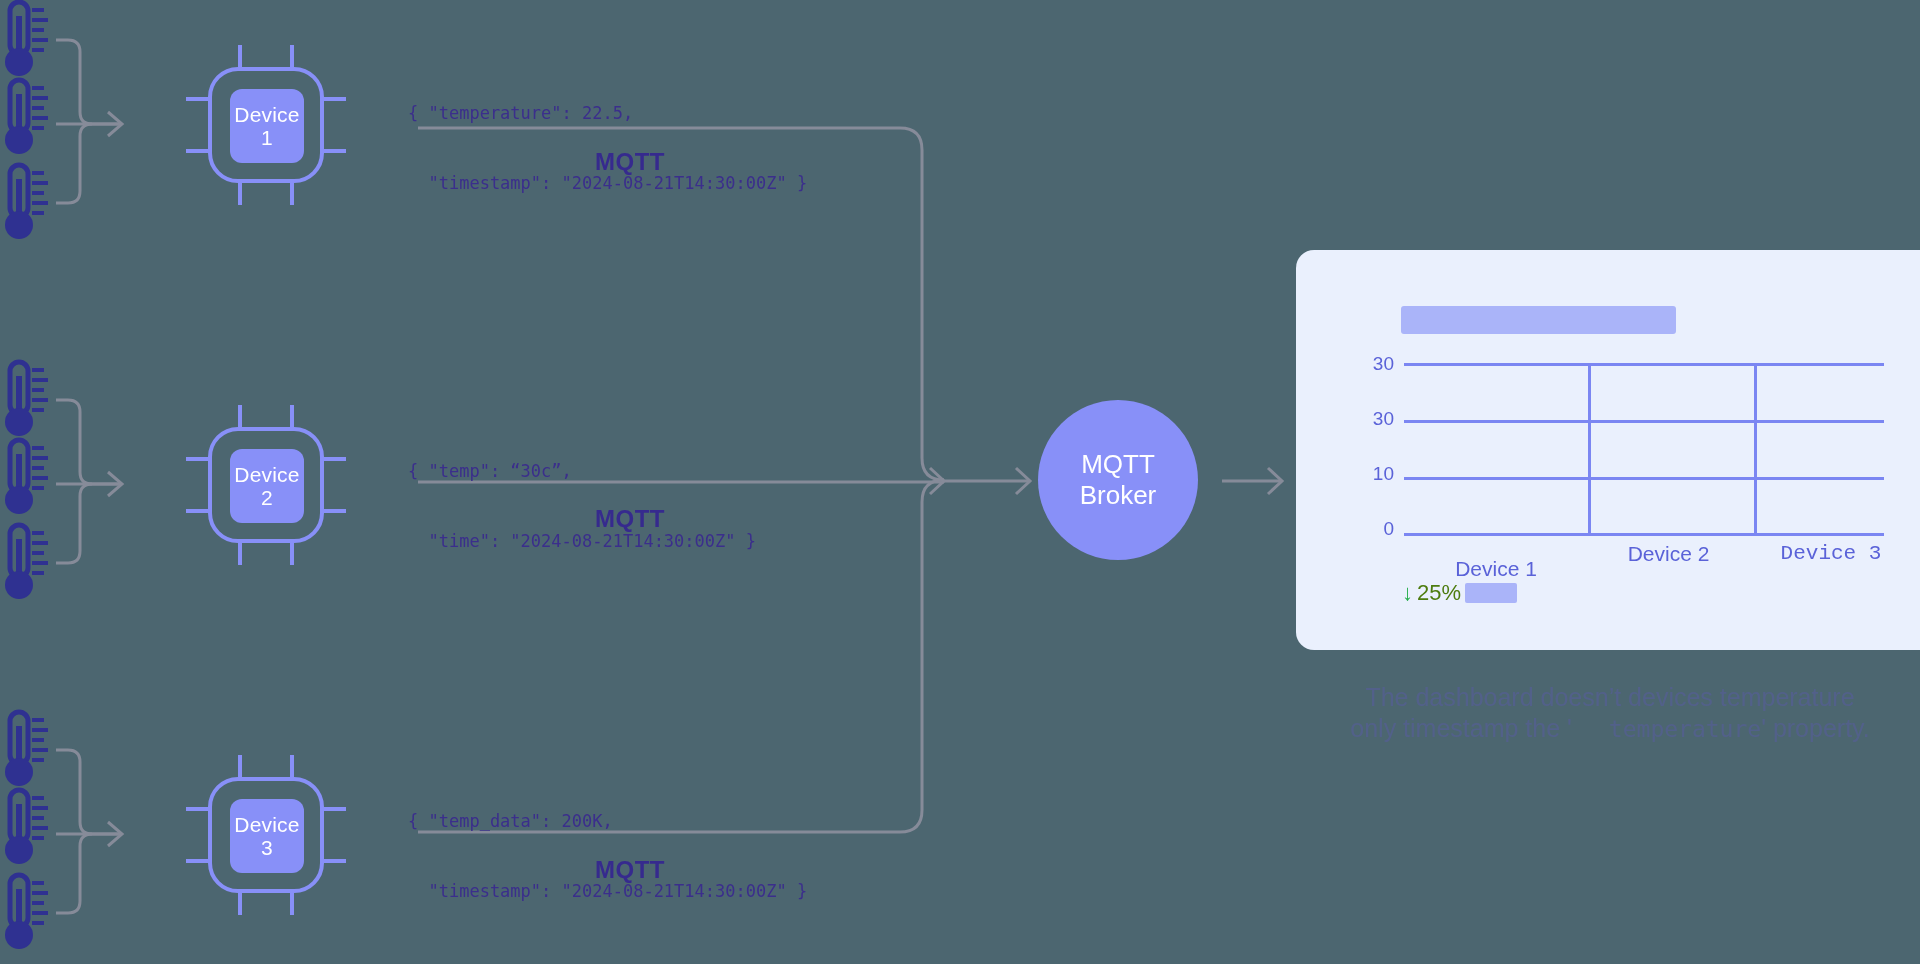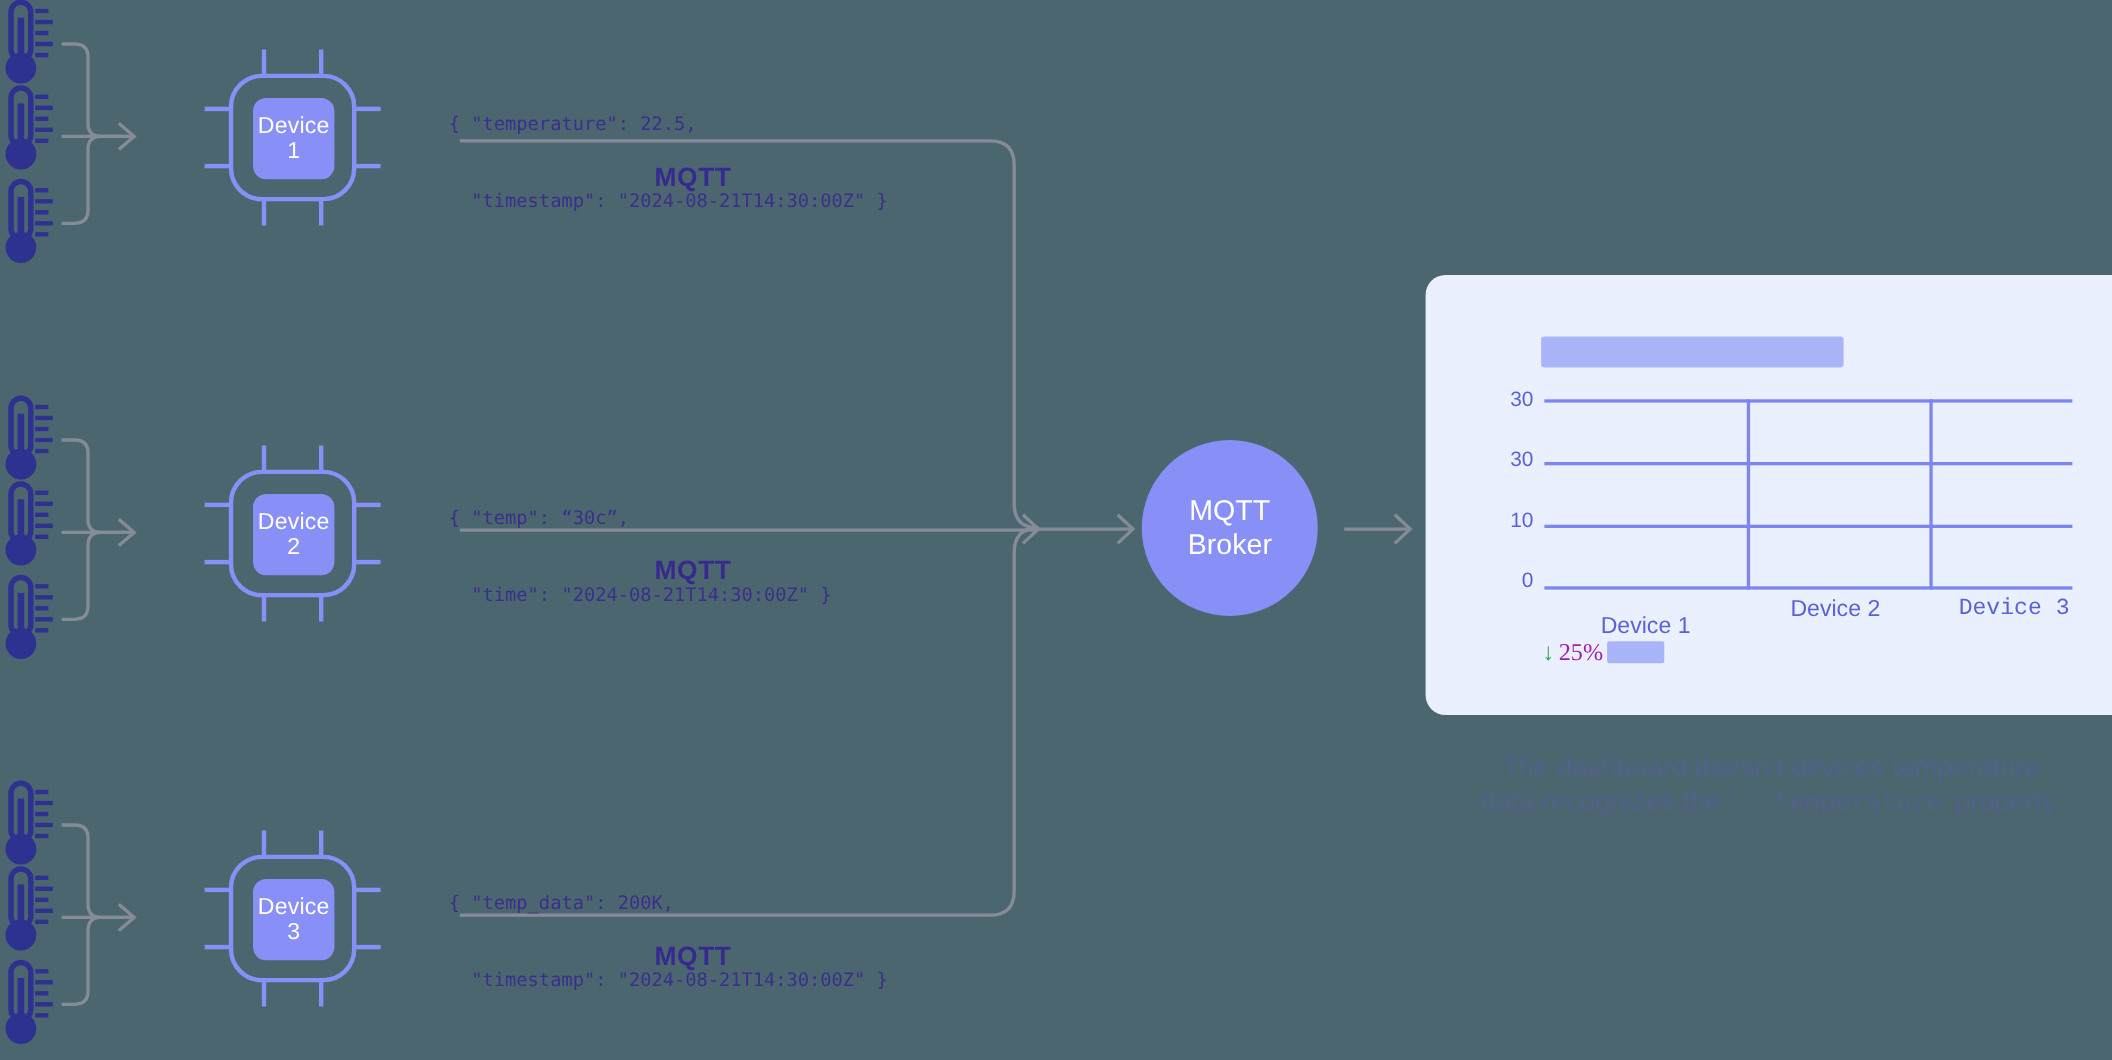--- a/index.html
+++ b/index.html
@@ -60,21 +60,21 @@
     position:absolute;color:#5a62d8;font-size:19px;text-align:right;width:46px;
   }
   .gridline{position:absolute;height:3px;background:#7b86f2;}
   .vline{position:absolute;width:3px;background:#7b86f2;}
   .xlabel{
     position:absolute;color:#5a62d8;font-size:21px;text-align:center;
   }
   .delta{
     position:absolute;left:106px;top:330px;display:flex;align-items:center;gap:4px;
   }
-  .delta-pct{color:#a21caf;font-size:22px;font-family:Liberation Serif, serif;}
+  .delta-pct{color:#4d7c0f;font-size:22px;}
   .delta-bar{width:52px;height:20px;background:#aab4f9;border-radius:2px;}
 
   
   .caption{
     position:absolute;color:#555f94;opacity:.72;
     font-size:25px;line-height:1.22;text-align:center;width:620px;
   }
   .caption code{
     font-family:"DejaVu Sans Mono","Liberation Mono",monospace;font-size:23px;margin-left:37px;
   }
@@ -245,16 +245,16 @@
 
     <div class="delta">
       <span style="color:#27ae4d;font-size:22px;line-height:1;">↓</span>
       <span class="delta-pct">25%</span>
       <span class="delta-bar"></span>
     </div>
   </div>
 
   <div class="caption" style="left:1300px;top:682px;">
     <div>The dashboard doesn’t devices temperature</div>
-    <div><span>data recognizes the '</span><code>temperature</code><span>' property.</span></div>
+    <div><span>only timestamp the '</span><code>temperature</code><span>' property.</span></div>
   </div>
 
 </div>
 
 </body></html>

